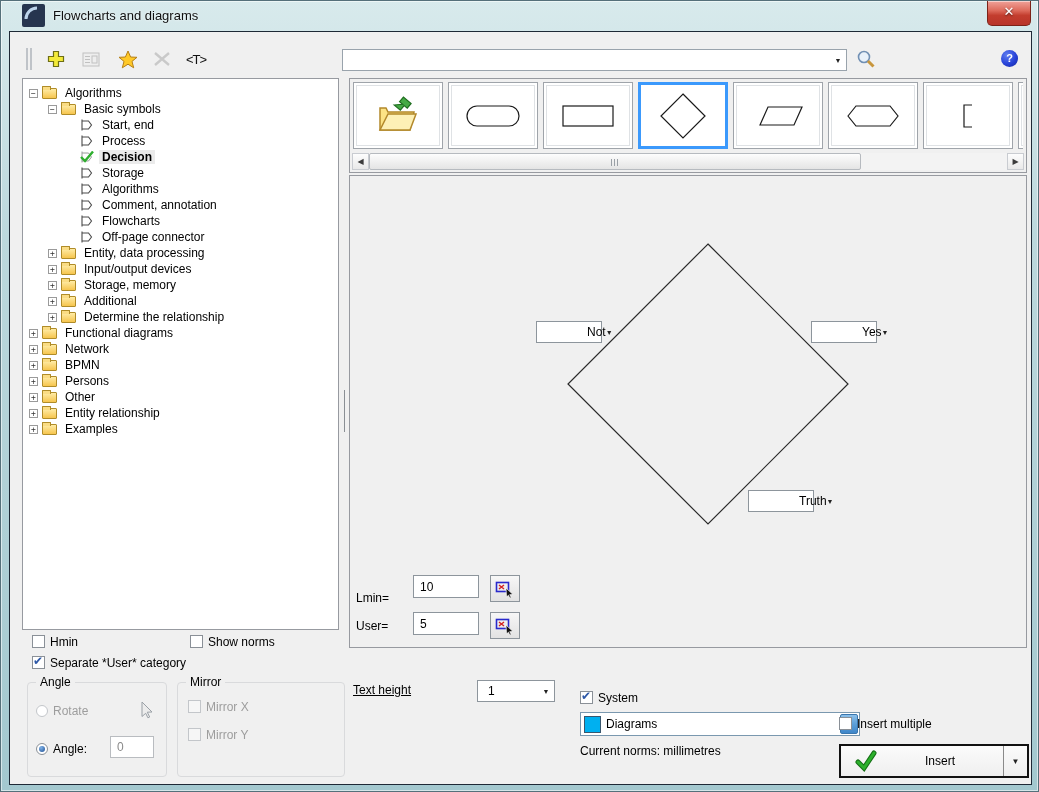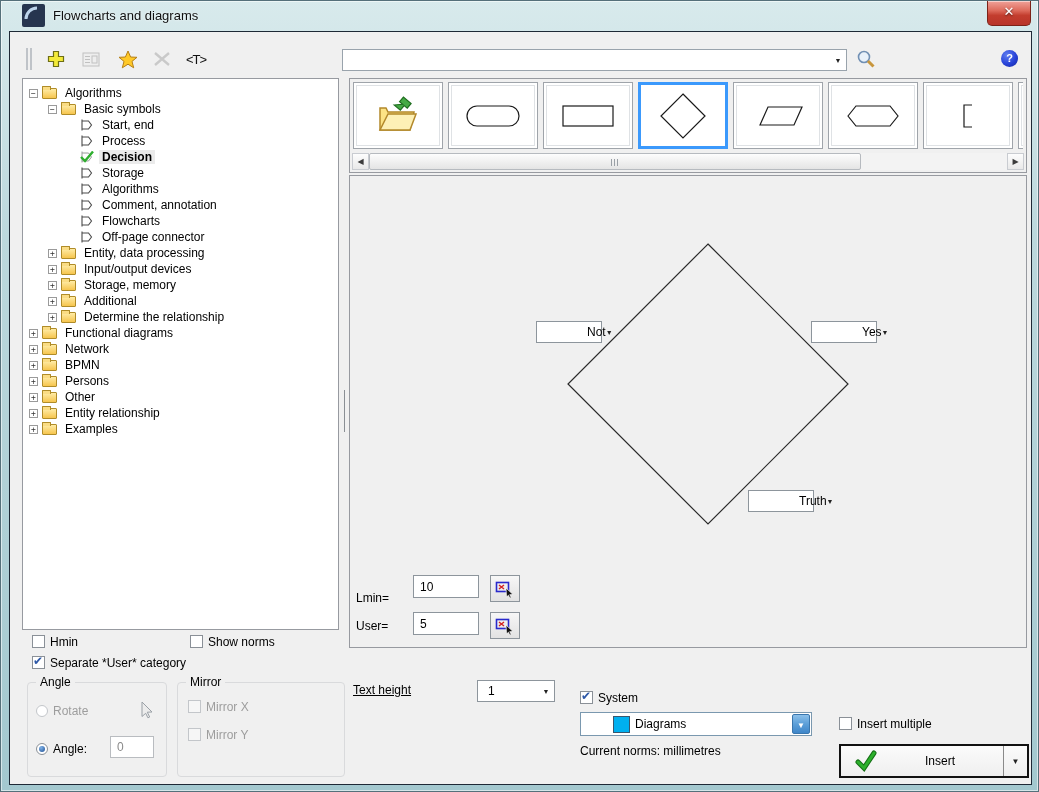--- a/index.html
+++ b/index.html
@@ -80,21 +80,21 @@
   .cbx.on::after { content:'\2714'; position:absolute; left:0px; top:-3px; color:#2d58a7; font-size:12px; }
   .cbx.dis { border-color:#c3c6ca; background:#f6f6f6; }
   .radio { width:12px; height:12px; border-radius:50%; border:1px solid #8a9097; background:#fff; position:relative; flex:0 0 auto; }
   .radio.on::after { content:''; position:absolute; left:2px; top:2px; width:6px; height:6px; border-radius:50%; background:radial-gradient(circle at 35% 30%, #7fb2e8, #1f4f93); }
   .radio.dis { border-color:#c3c6ca; }
   .dis-label { color:#9d9d9d; }
   .group { position:absolute; border:1px solid #d9dadc; border-radius:4px; }
   .group > .glabel { position:absolute; top:-8px; left:8px; background:#f0f0f0; padding:0 4px; }
 
   .th-combo { position:absolute; left:467px; top:648px; width:78px; height:22px; background:#fff; border:1px solid #8d959c; display:flex; align-items:center; }
-  .layer-combo { position:absolute; left:570px; top:680px; width:232px; height:24px; background:#fff; border:1px solid #7a98af; display:flex; align-items:center;padding-left:29px; }
+  .layer-combo { position:absolute; left:570px; top:680px; width:280px; height:24px; background:#fff; border:1px solid #7a98af; display:flex; align-items:center; }
   .swatch { width:17px; height:17px; margin:0 5px 0 3px; border:1px solid #38576e; flex:0 0 auto; }
   .layer-arr { position:absolute; right:1px; top:1px; bottom:1px; width:18px; background:linear-gradient(180deg,#8cc0ea 0%,#5c9fd8 50%,#3f86c9 100%); border-radius:2px; color:#fff; font-size:8px; text-align:center; line-height:21px; border:1px solid #3a76ad; }
 
   .insert-btn { position:absolute; left:829px; top:712px; width:190px; height:34px; background:linear-gradient(180deg,#fbfbfb,#efefef); border:2px solid #111; display:flex; align-items:center; }
   .insert-check { margin-left:14px; flex:0 0 auto; }
   .insert-label { flex:1; text-align:center; }
   .insert-split { width:24px; height:100%; border-left:1px solid #8a8a8a; display:flex; align-items:center; justify-content:center; font-size:8px; color:#222; }
 
   .splitter { position:absolute; left:334px; top:358px; width:1px; height:42px; background:#8a8f94; }
   .static { position:absolute; }

